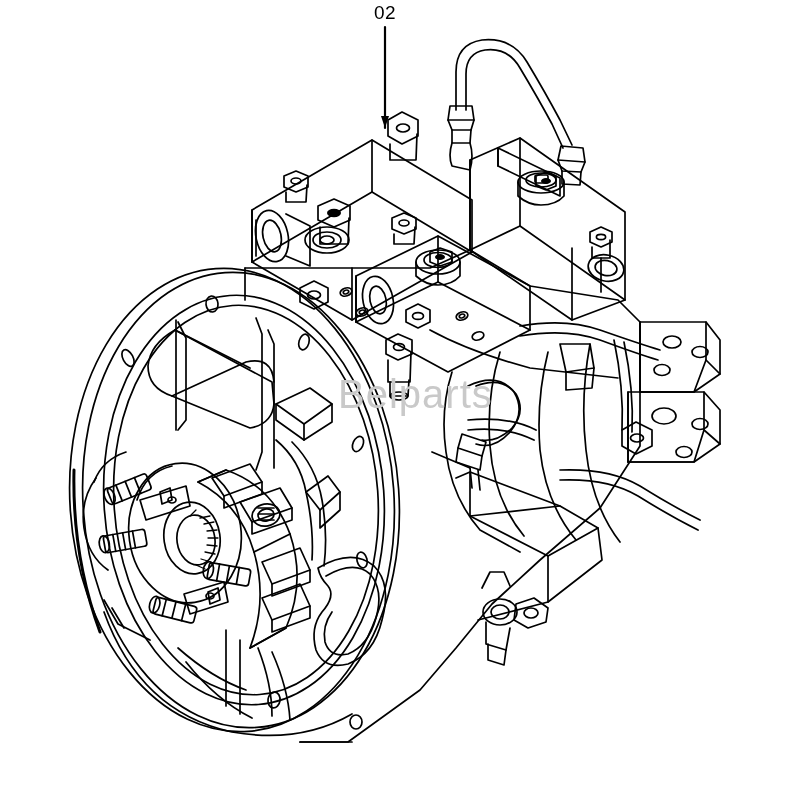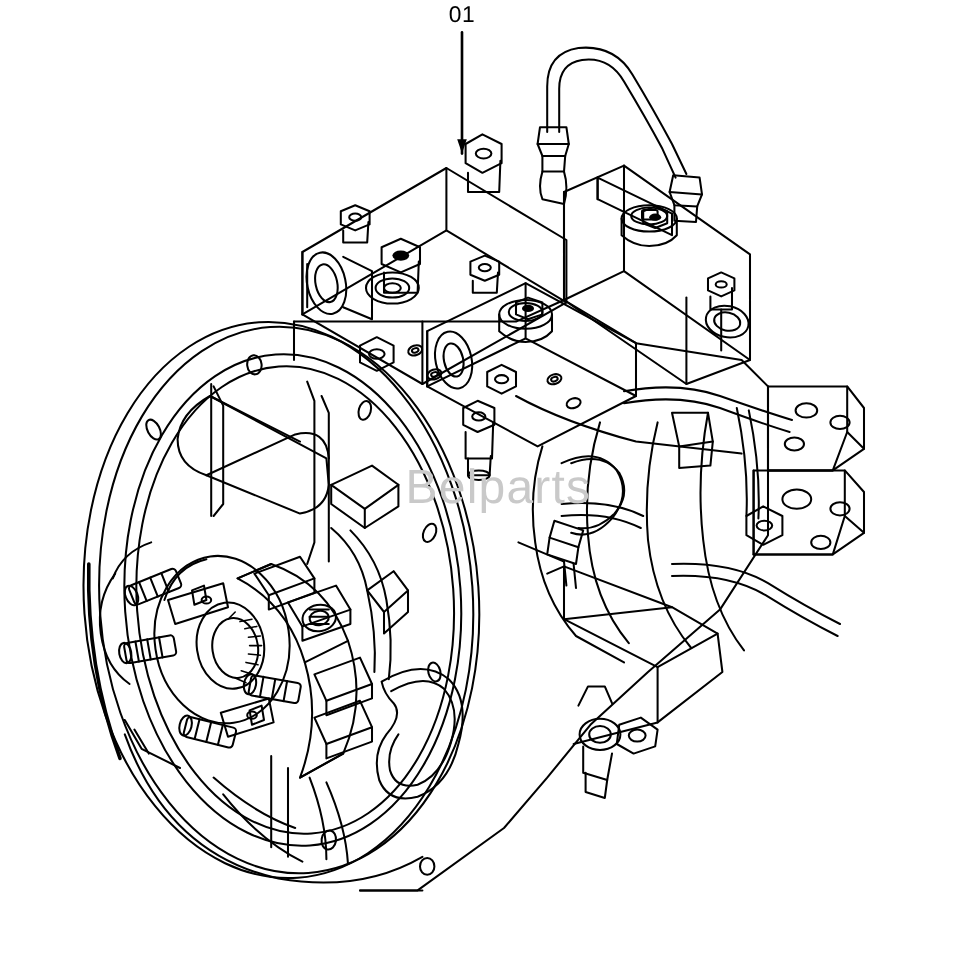--- a/index.html
+++ b/index.html
@@ -392,19 +392,19 @@
         <path d="M126,452 Q102,460 94,482"></path>
       </g>
 
       <g stroke-width="3">
         <path d="M74,470 Q72,556 100,632"></path>
       </g>
 
     </g>
   </svg>
 
-  <div class="watermark" style="left:338px;top:372px;margin-top:12px;">Belparts</div>
+  <div class="watermark" style="left:338px;top:372px;">Belparts</div>
 
   <div class="callout-label">
-    <span class="callout-text" style="left:374px;top:2px;">01</span>
+    <span class="callout-text" style="left:374px;top:2px;">02</span>
   </div>
 
 </div>
 
 </body></html>

